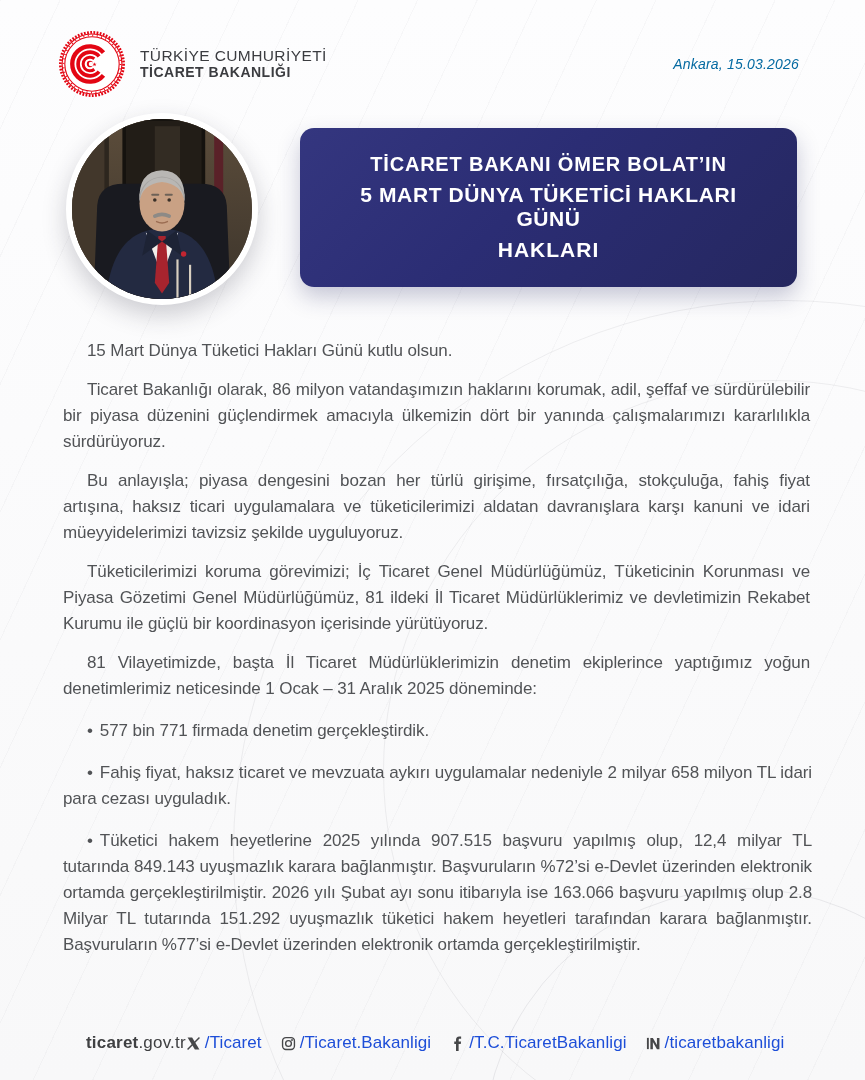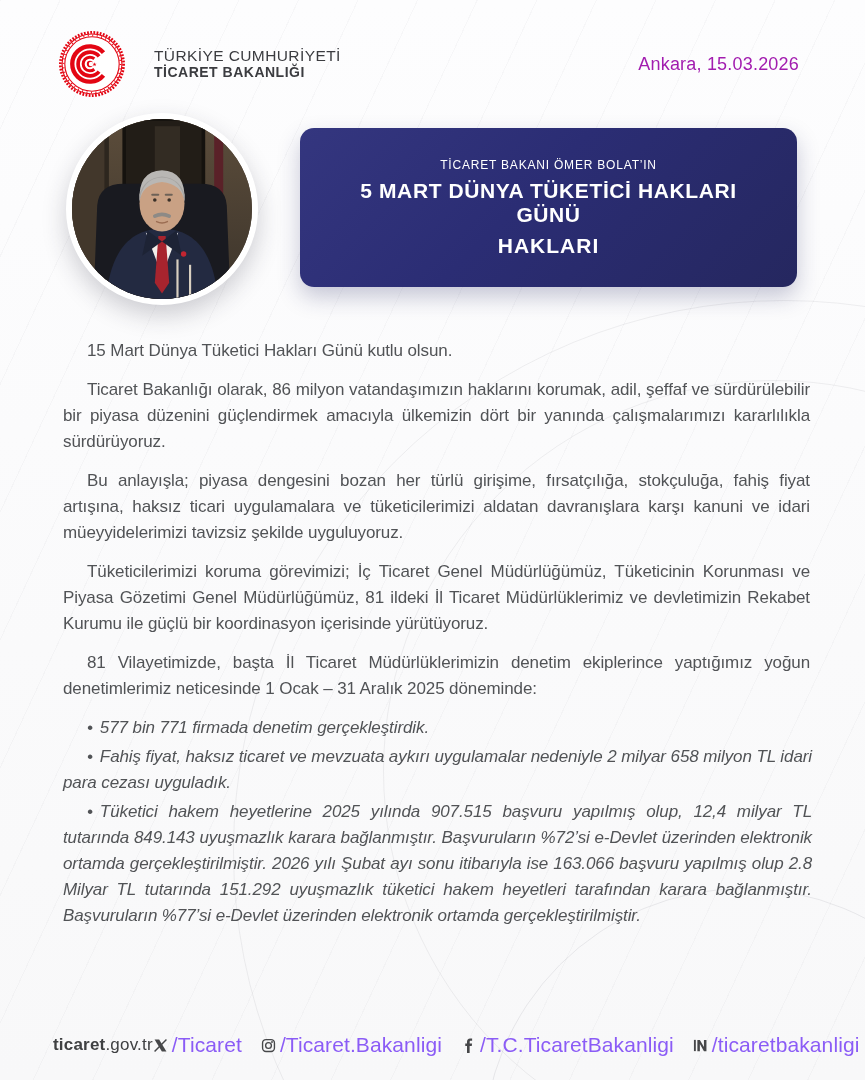--- a/index.html
+++ b/index.html
@@ -13,53 +13,53 @@
       linear-gradient(180deg,#fdfdfe 0%,#f8f8f9 100%);
   }
   .deco-circle{position:absolute;border-radius:50%;border:1px solid rgba(110,110,122,0.10);}
   #deco1{width:780px;height:780px;right:-300px;top:380px;}
   #deco2{width:1100px;height:1100px;right:-470px;top:300px;}
   #deco3{width:520px;height:520px;right:-140px;bottom:-330px;border-color:rgba(110,110,122,0.13);}
 
   
   .header{position:absolute;top:30px;left:58px;right:66px;display:flex;align-items:center;}
   .emblem{width:68px;height:68px;flex:0 0 auto;}
-  .ministry{margin-left:28px;color:#3b3c40;line-height:1.12;}
+  .ministry{margin-left:14px;color:#3b3c40;line-height:1.12;}
   .ministry .l1{font-size:15.5px;letter-spacing:0.4px;font-weight:400;}
   .ministry .l2{font-size:14px;letter-spacing:0.5px;font-weight:700;}
-  .dateline{margin-left:auto;align-self:center;color:#a21caf;font-size:18px;letter-spacing:0.2px;}
+  .dateline{margin-left:auto;align-self:center;color:#0369a1;font-size:14px;letter-spacing:0.2px;font-style:italic;}
 
   
   .portrait{position:absolute;left:66px;top:113px;width:180px;height:180px;border-radius:50%;
     border:6px solid #ffffff;box-shadow:0 10px 24px rgba(40,40,60,0.22);overflow:hidden;background:#4d4136;}
   .portrait svg{display:block;width:100%;height:100%;}
   .title-card{position:absolute;left:300px;top:128px;width:497px;height:159px;border-radius:14px;
     background:linear-gradient(135deg,#34367f 0%,#2b2d74 45%,#25275f 100%);
     box-shadow:0 10px 22px rgba(40,42,100,0.25);
     display:flex;flex-direction:column;justify-content:center;align-items:center;gap:7px;
     color:#ffffff;text-align:center;padding:0 26px;box-sizing:border-box;}
-  .title-card .t1{font-size:12px;font-weight:400;letter-spacing:0.8px;}
+  .title-card .t1{font-size:20px;font-weight:700;letter-spacing:0.8px;}
   .title-card .t2{font-size:21px;font-weight:700;letter-spacing:0.6px;}
   .title-card .t3{font-size:21px;font-weight:700;letter-spacing:1px;}
 
   
   .body-text{position:absolute;left:63px;top:338px;width:749px;color:#515356;
     font-size:17px;line-height:26px;text-align:justify;letter-spacing:-0.1px;}
   .para{margin:0 2px 13px 0;text-indent:24px;}
   .bullets{margin-top:1px;}
-  .bullet-item{margin:0 0 3px 0;text-indent:24px;font-style:italic;}
+  .bullet-item{margin:16px 0 3px 0;text-indent:24px;}
   .bullet-marker{display:inline-block;text-indent:0;margin-right:7px;color:#515356;}
 
   
   .footer{position:absolute;left:0;top:1033px;width:865px;box-sizing:border-box;
-    padding:0 53px;display:flex;align-items:center;color:#3f4042;}
+    padding:0 86px;display:flex;color:#3f4042;}
   .website{font-size:17px;letter-spacing:0.2px;}
   .website .b{font-weight:700;}
   .socials{margin-left:auto;display:flex;align-items:center;gap:19px;}
-  .social{display:flex;align-items:center;font-size:21px;letter-spacing:0.1px;color:#8b5cf6;}
+  .social{display:flex;align-items:center;font-size:17px;letter-spacing:0.1px;color:#1d4ed8;}
   .social svg{width:15px;height:15px;margin-right:4px;}
   .social .stroke{stroke:#464749;fill:none;}
   .social .fill{fill:#464749;}
 </style>
 </head>
 <body>
 
 <div class="deco-circle" id="deco1"></div>
 <div class="deco-circle" id="deco2"></div>
 <div class="deco-circle" id="deco3"></div>

